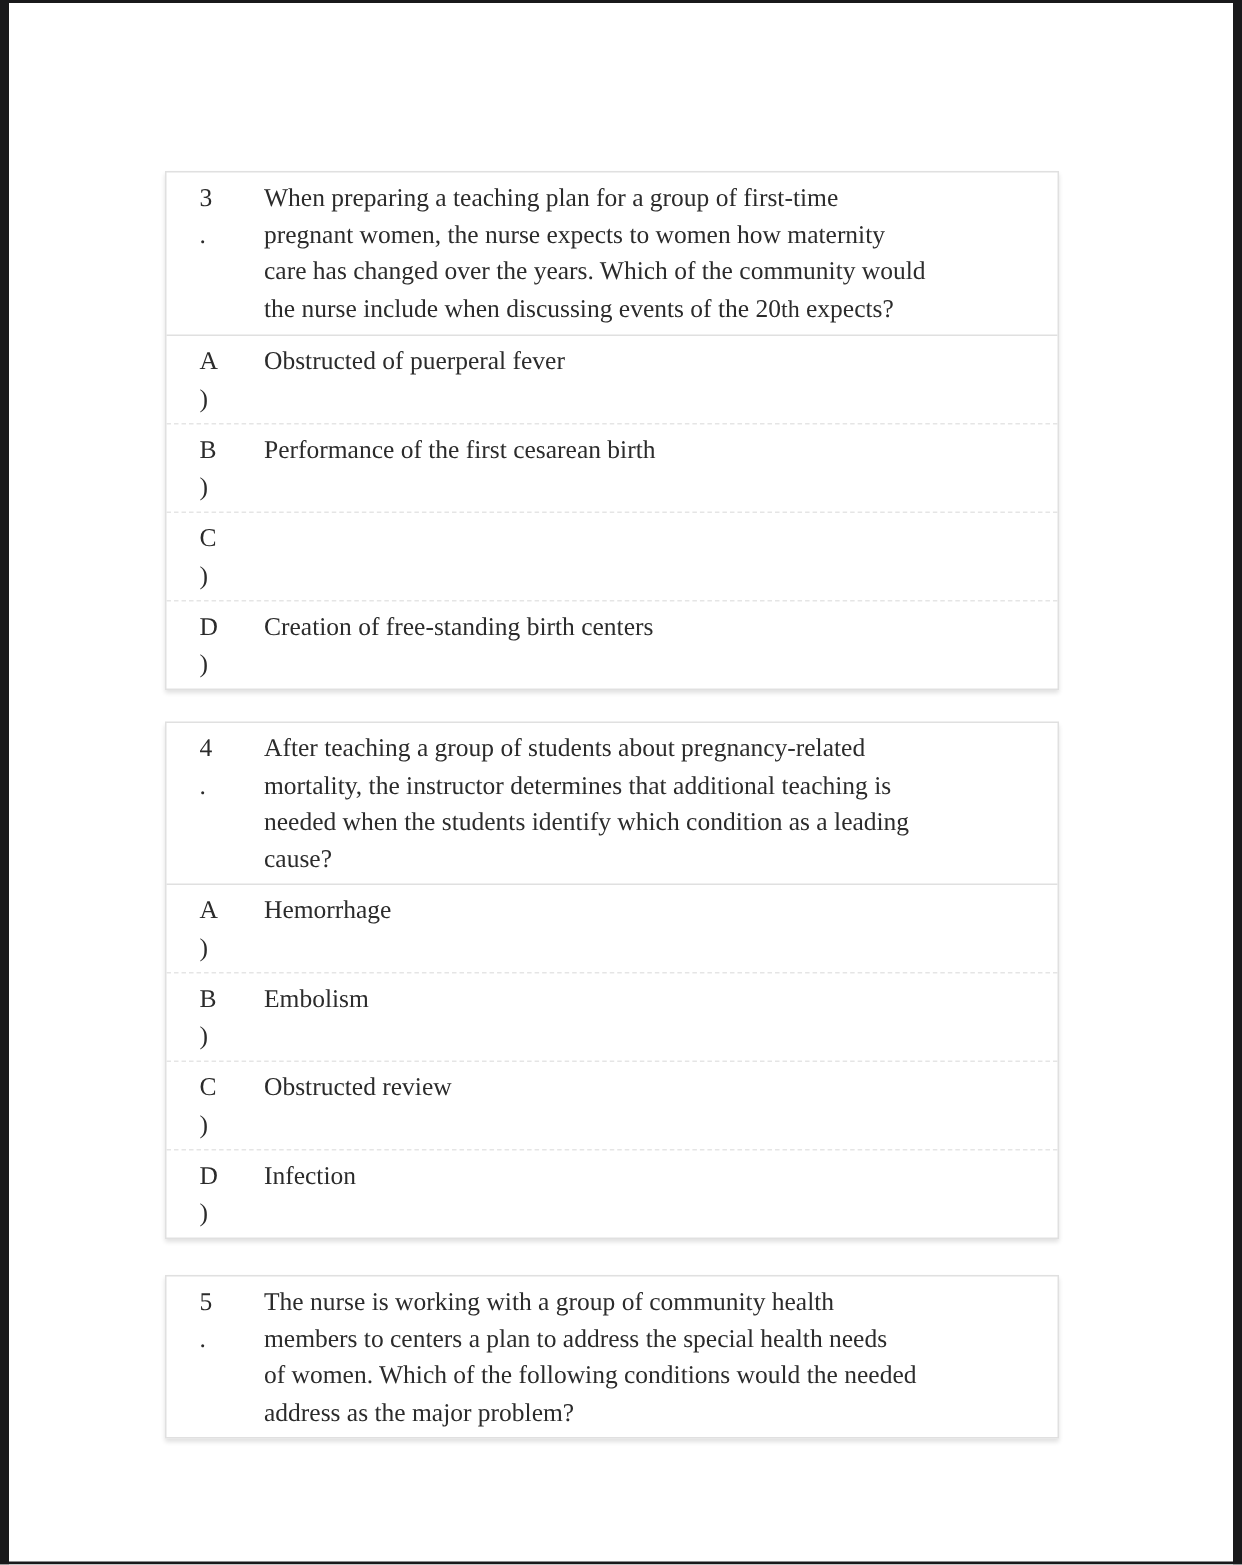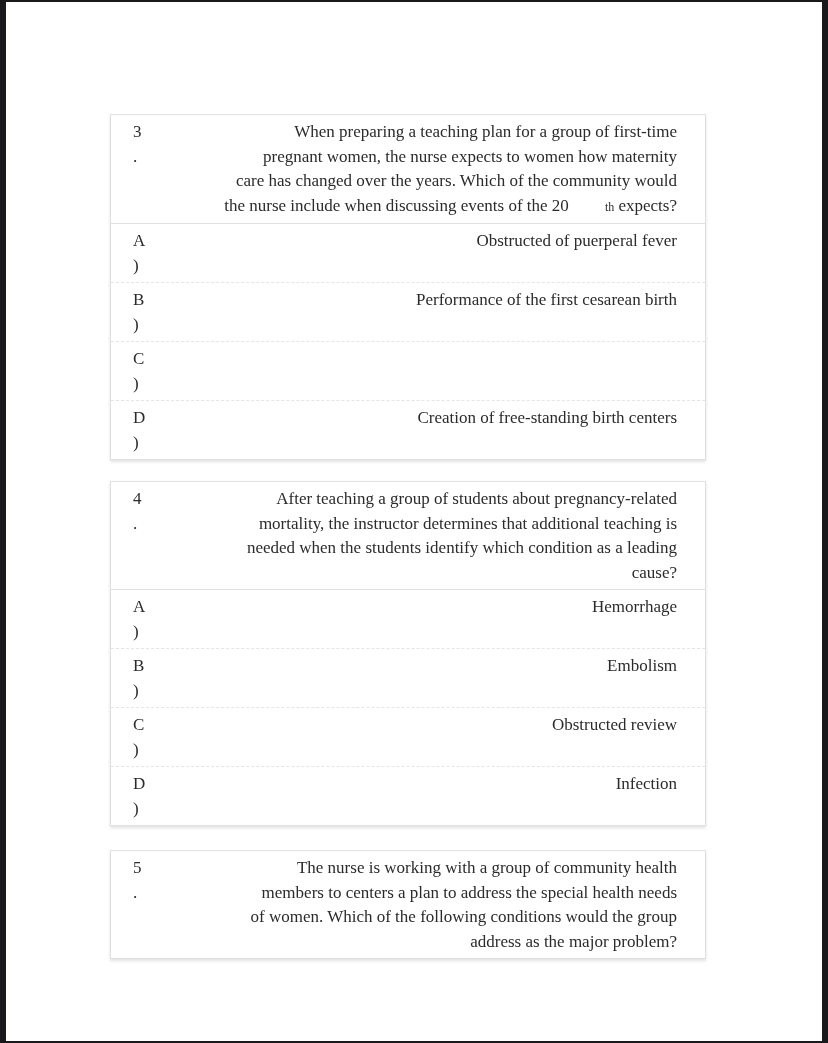--- a/index.html
+++ b/index.html
@@ -27,23 +27,23 @@
   .qrow{min-height:107px;border-bottom:1px solid #e0e0e0;}
   .orow{min-height:58px;border-bottom:1px dashed #e5e5e5;}
   .orow.last{border-bottom:none;}
   .qrow.only{border-bottom:none;min-height:104px;}
 
   .lcol{
     width:65px;flex:0 0 65px;box-sizing:border-box;
     padding-left:22px;
   }
   .lcol span{display:block;}
-  .tcol{flex:1 1 auto;padding-right:28px;text-align:right;}
+  .tcol{flex:1 1 auto;padding-right:28px;}
   .tcol .line{white-space:nowrap;}
-  .small-ord{font-size:12px;margin-left:36px;}
+  .small-ord{font-size:16px;}
 </style>
 </head>
 <body>
 
 <div class="frame left"></div>
 <div class="frame right"></div>
 <div class="frame top"></div>
 <div class="frame bottom"></div>
 
 <div class="qtable" style="top:114px;">
@@ -147,17 +147,17 @@
 
 <div class="qtable" style="top:850px;">
   <div class="row qrow only">
     <div class="lcol">
       <span>5</span>
       <span>.</span>
     </div>
     <div class="tcol">
       <div class="line">The nurse is working with a group of community health</div>
       <div class="line">members to centers a plan to address the special health needs</div>
-      <div class="line">of women. Which of the following conditions would the group</div>
+      <div class="line">of women. Which of the following conditions would the needed</div>
       <div class="line">address as the major problem?</div>
     </div>
   </div>
 </div>
 
 </body></html>

